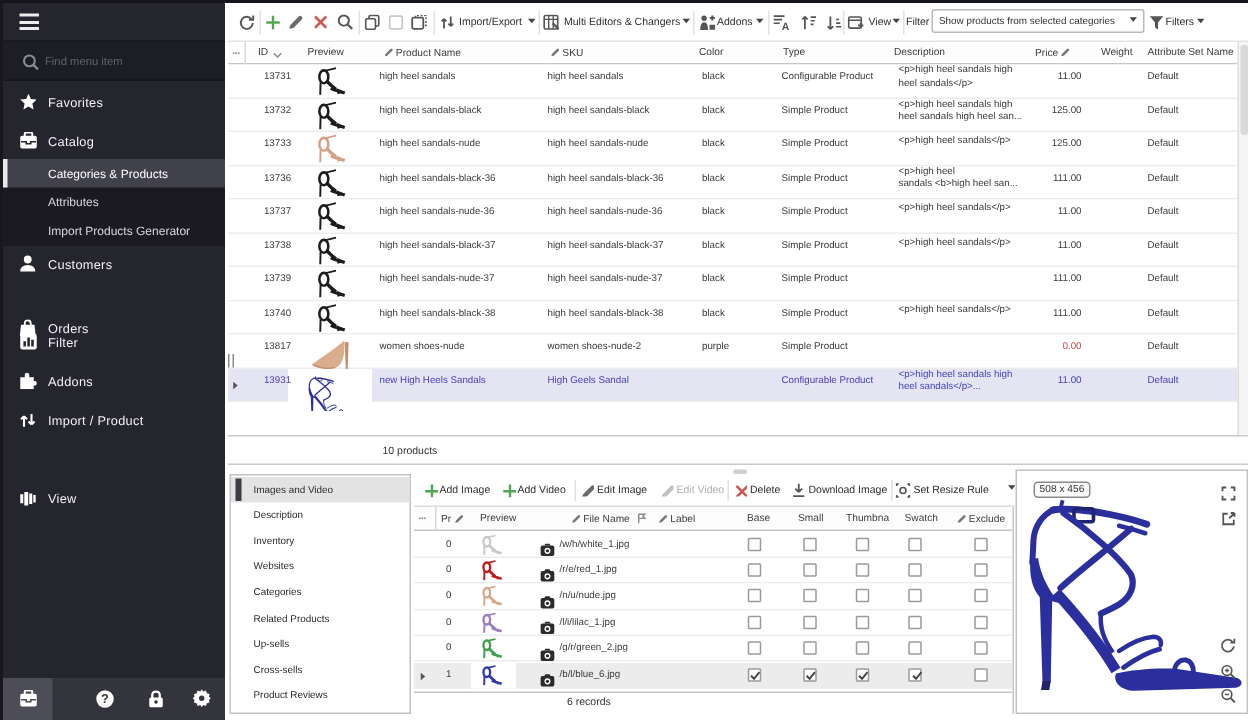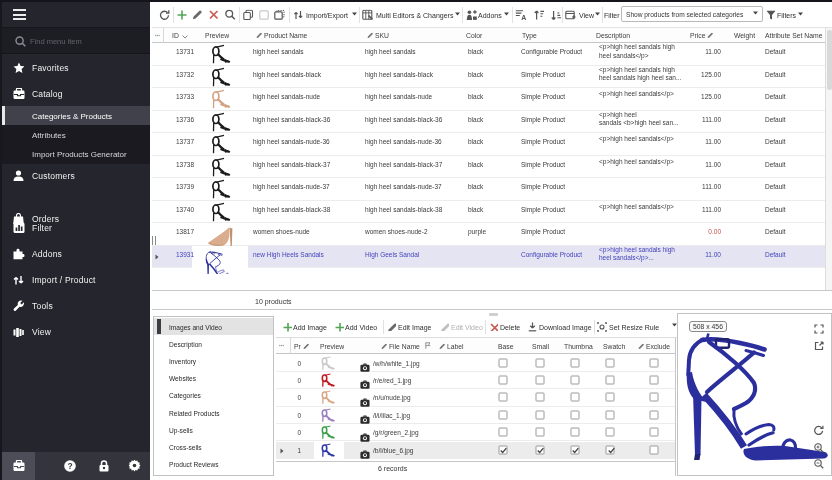--- a/index.html
+++ b/index.html
@@ -119,26 +119,20 @@
         </svg>
         <span class="lbl">Addons</span>
       </div>
       <div class="mi" style="top:265px;">
         <svg width="11" height="11" viewBox="0 0 11 11" style="">
           <path d="M3 10 L3 3 M3 3 L1 5 M3 3 L5 5" stroke="#fff" stroke-width="1.4" fill="none"></path>
           <path d="M8 1.5 L8 8.5 M8 8.5 L6 6.5 M8 8.5 L10 6.5" stroke="#fff" stroke-width="1.4" fill="none"></path>
         </svg>
         <span class="lbl">Import / Product</span>
       </div>
-      <div class="mi" style="top:291px;">
-        <svg width="12" height="12" viewBox="0 0 12 12" style="">
-          <path d="M10.8 2.2 Q11.6 4.4 10 6 Q8.6 7.4 6.6 6.8 L3 10.6 Q2 11.6 1 10.6 Q0 9.6 1 8.6 L4.8 5 Q4.2 3 5.6 1.6 Q7.2 0 9.4 0.8 L7.2 3 L8.6 4.4 Z" fill="#fff"></path>
-        </svg>
-        <span class="lbl">Tools</span>
-      </div>
       <div class="mi" style="top:317px;">
         <svg width="11" height="11" viewBox="0 0 11 11" style="">
           <rect x="0.5" y="3" width="2" height="6" fill="#fff"></rect>
           <rect x="3.2" y="1.5" width="2.6" height="9" fill="#fff"></rect>
           <rect x="6.5" y="2.5" width="2" height="7" fill="#fff"></rect>
           <rect x="9.2" y="3.5" width="1.6" height="5" fill="#fff"></rect>
         </svg>
         <span class="lbl">View</span>
       </div>
       <div id="submenu">

